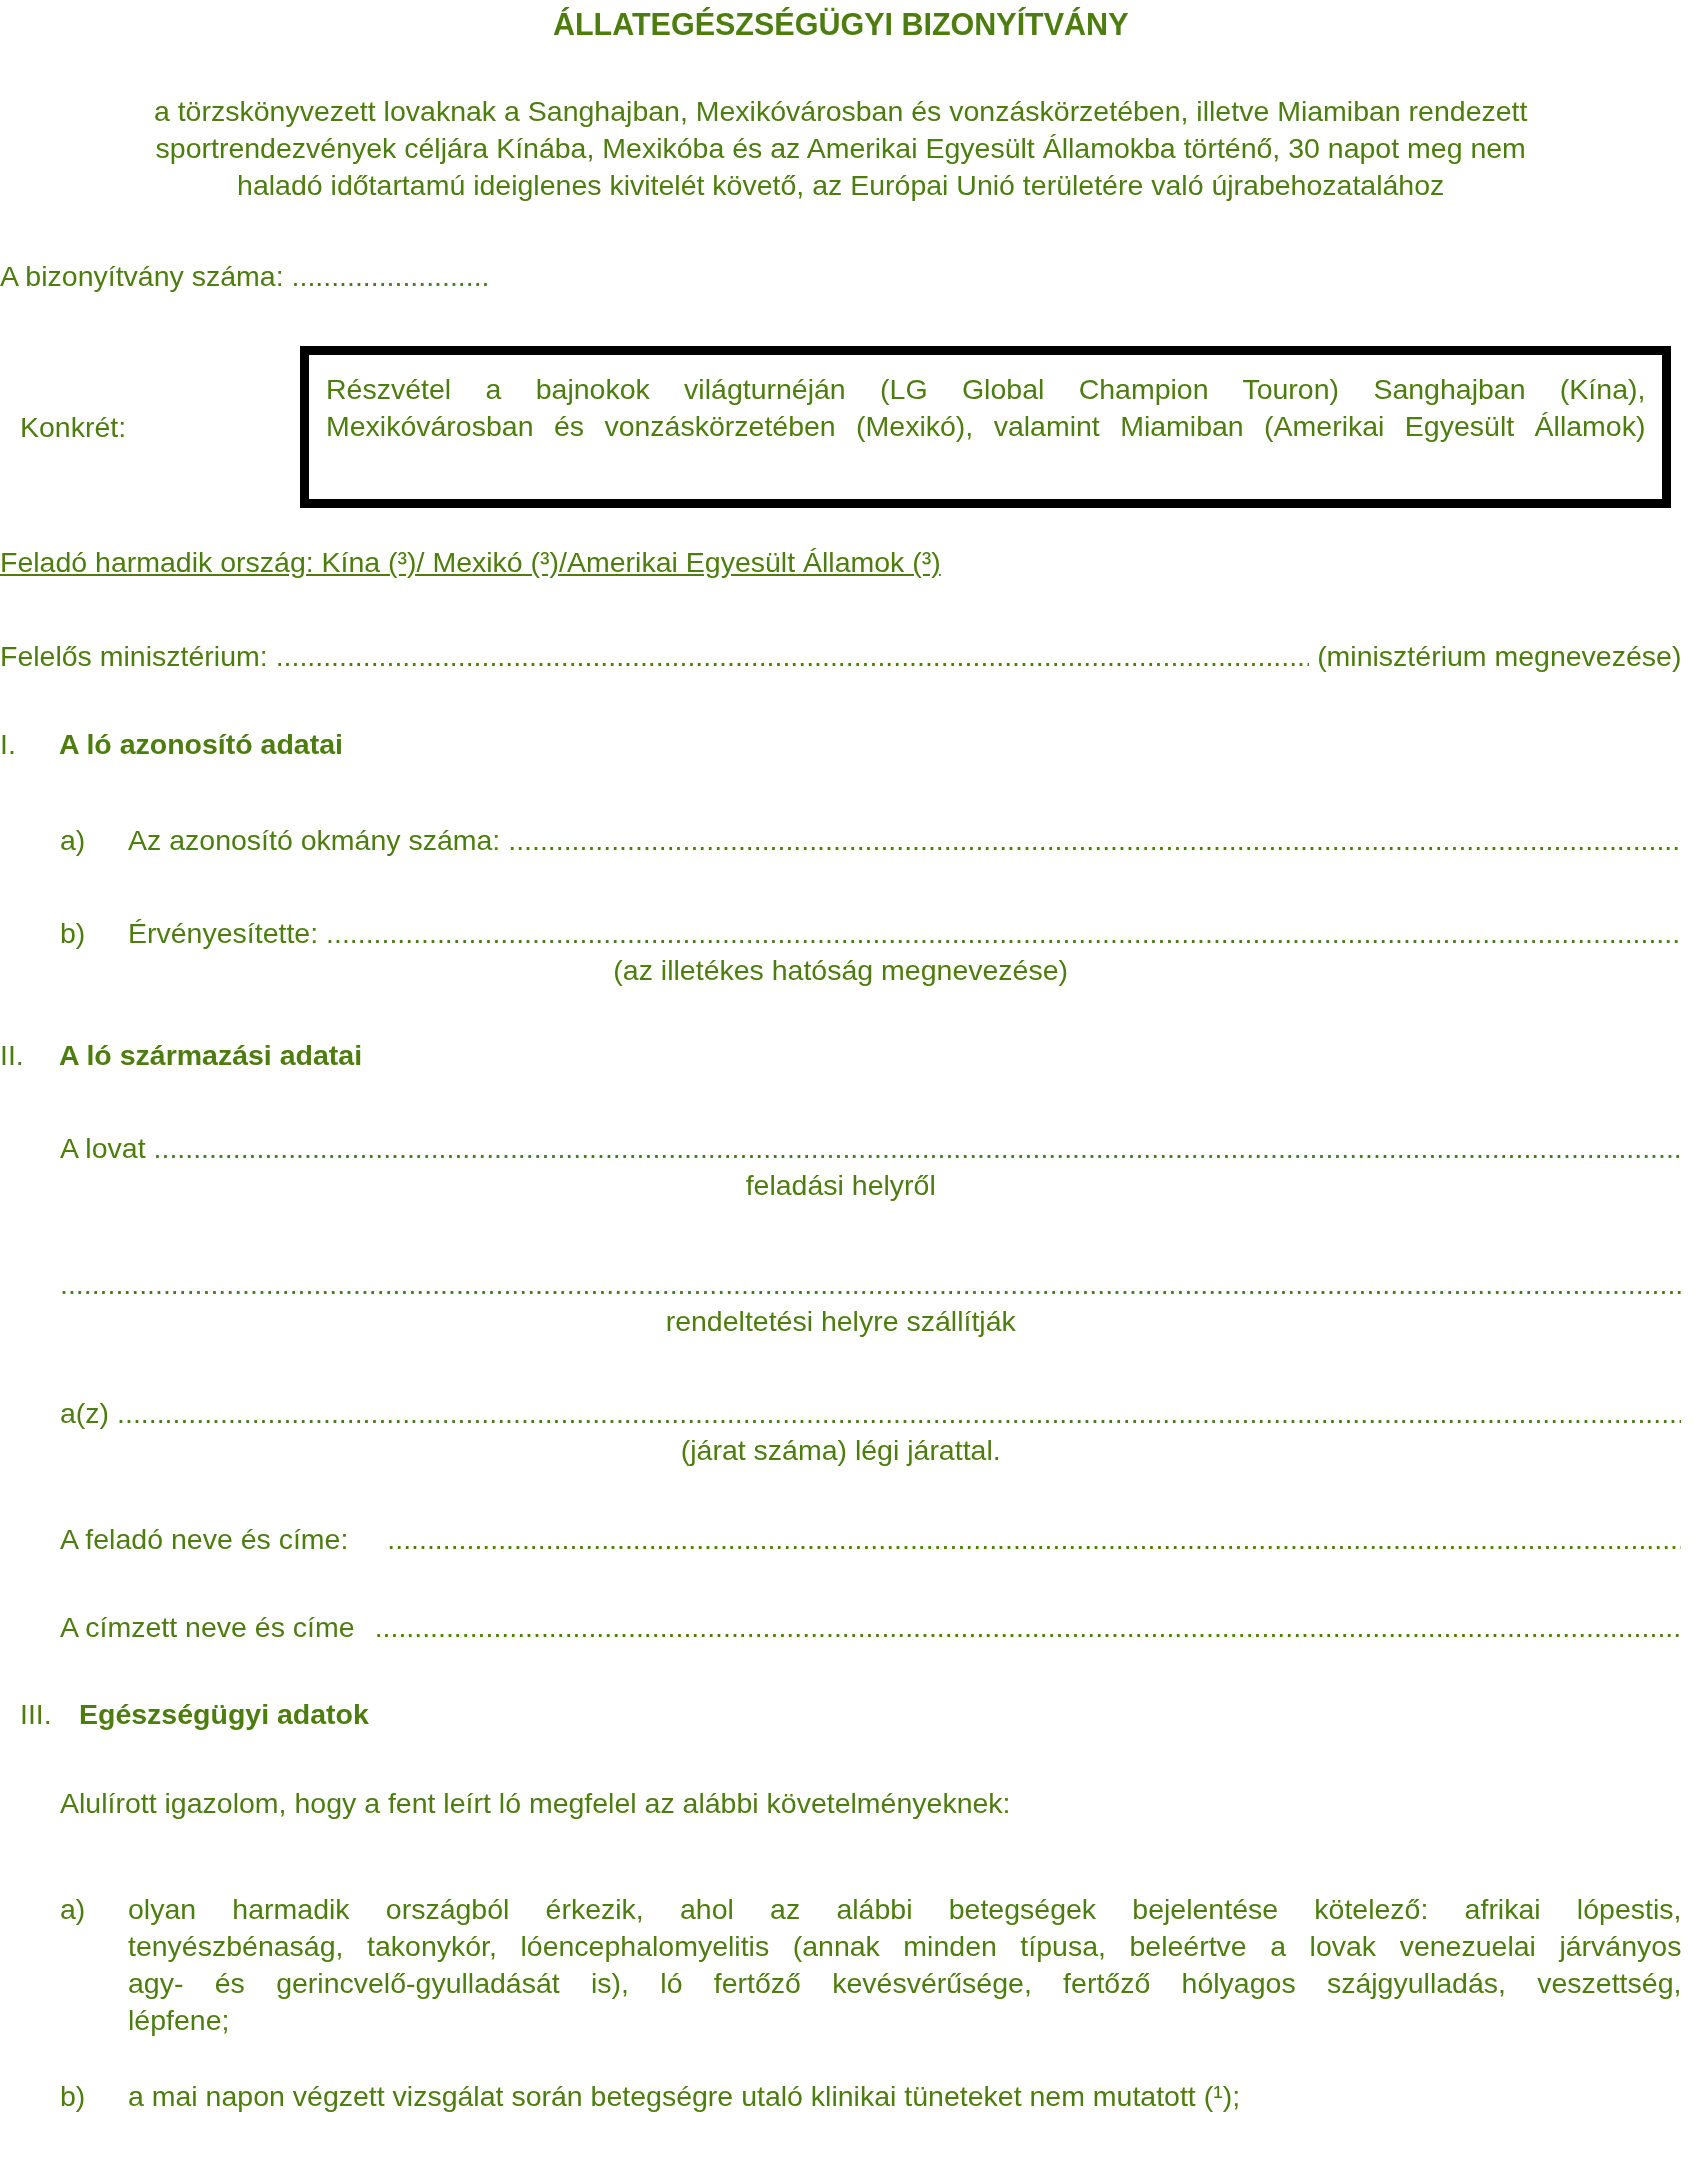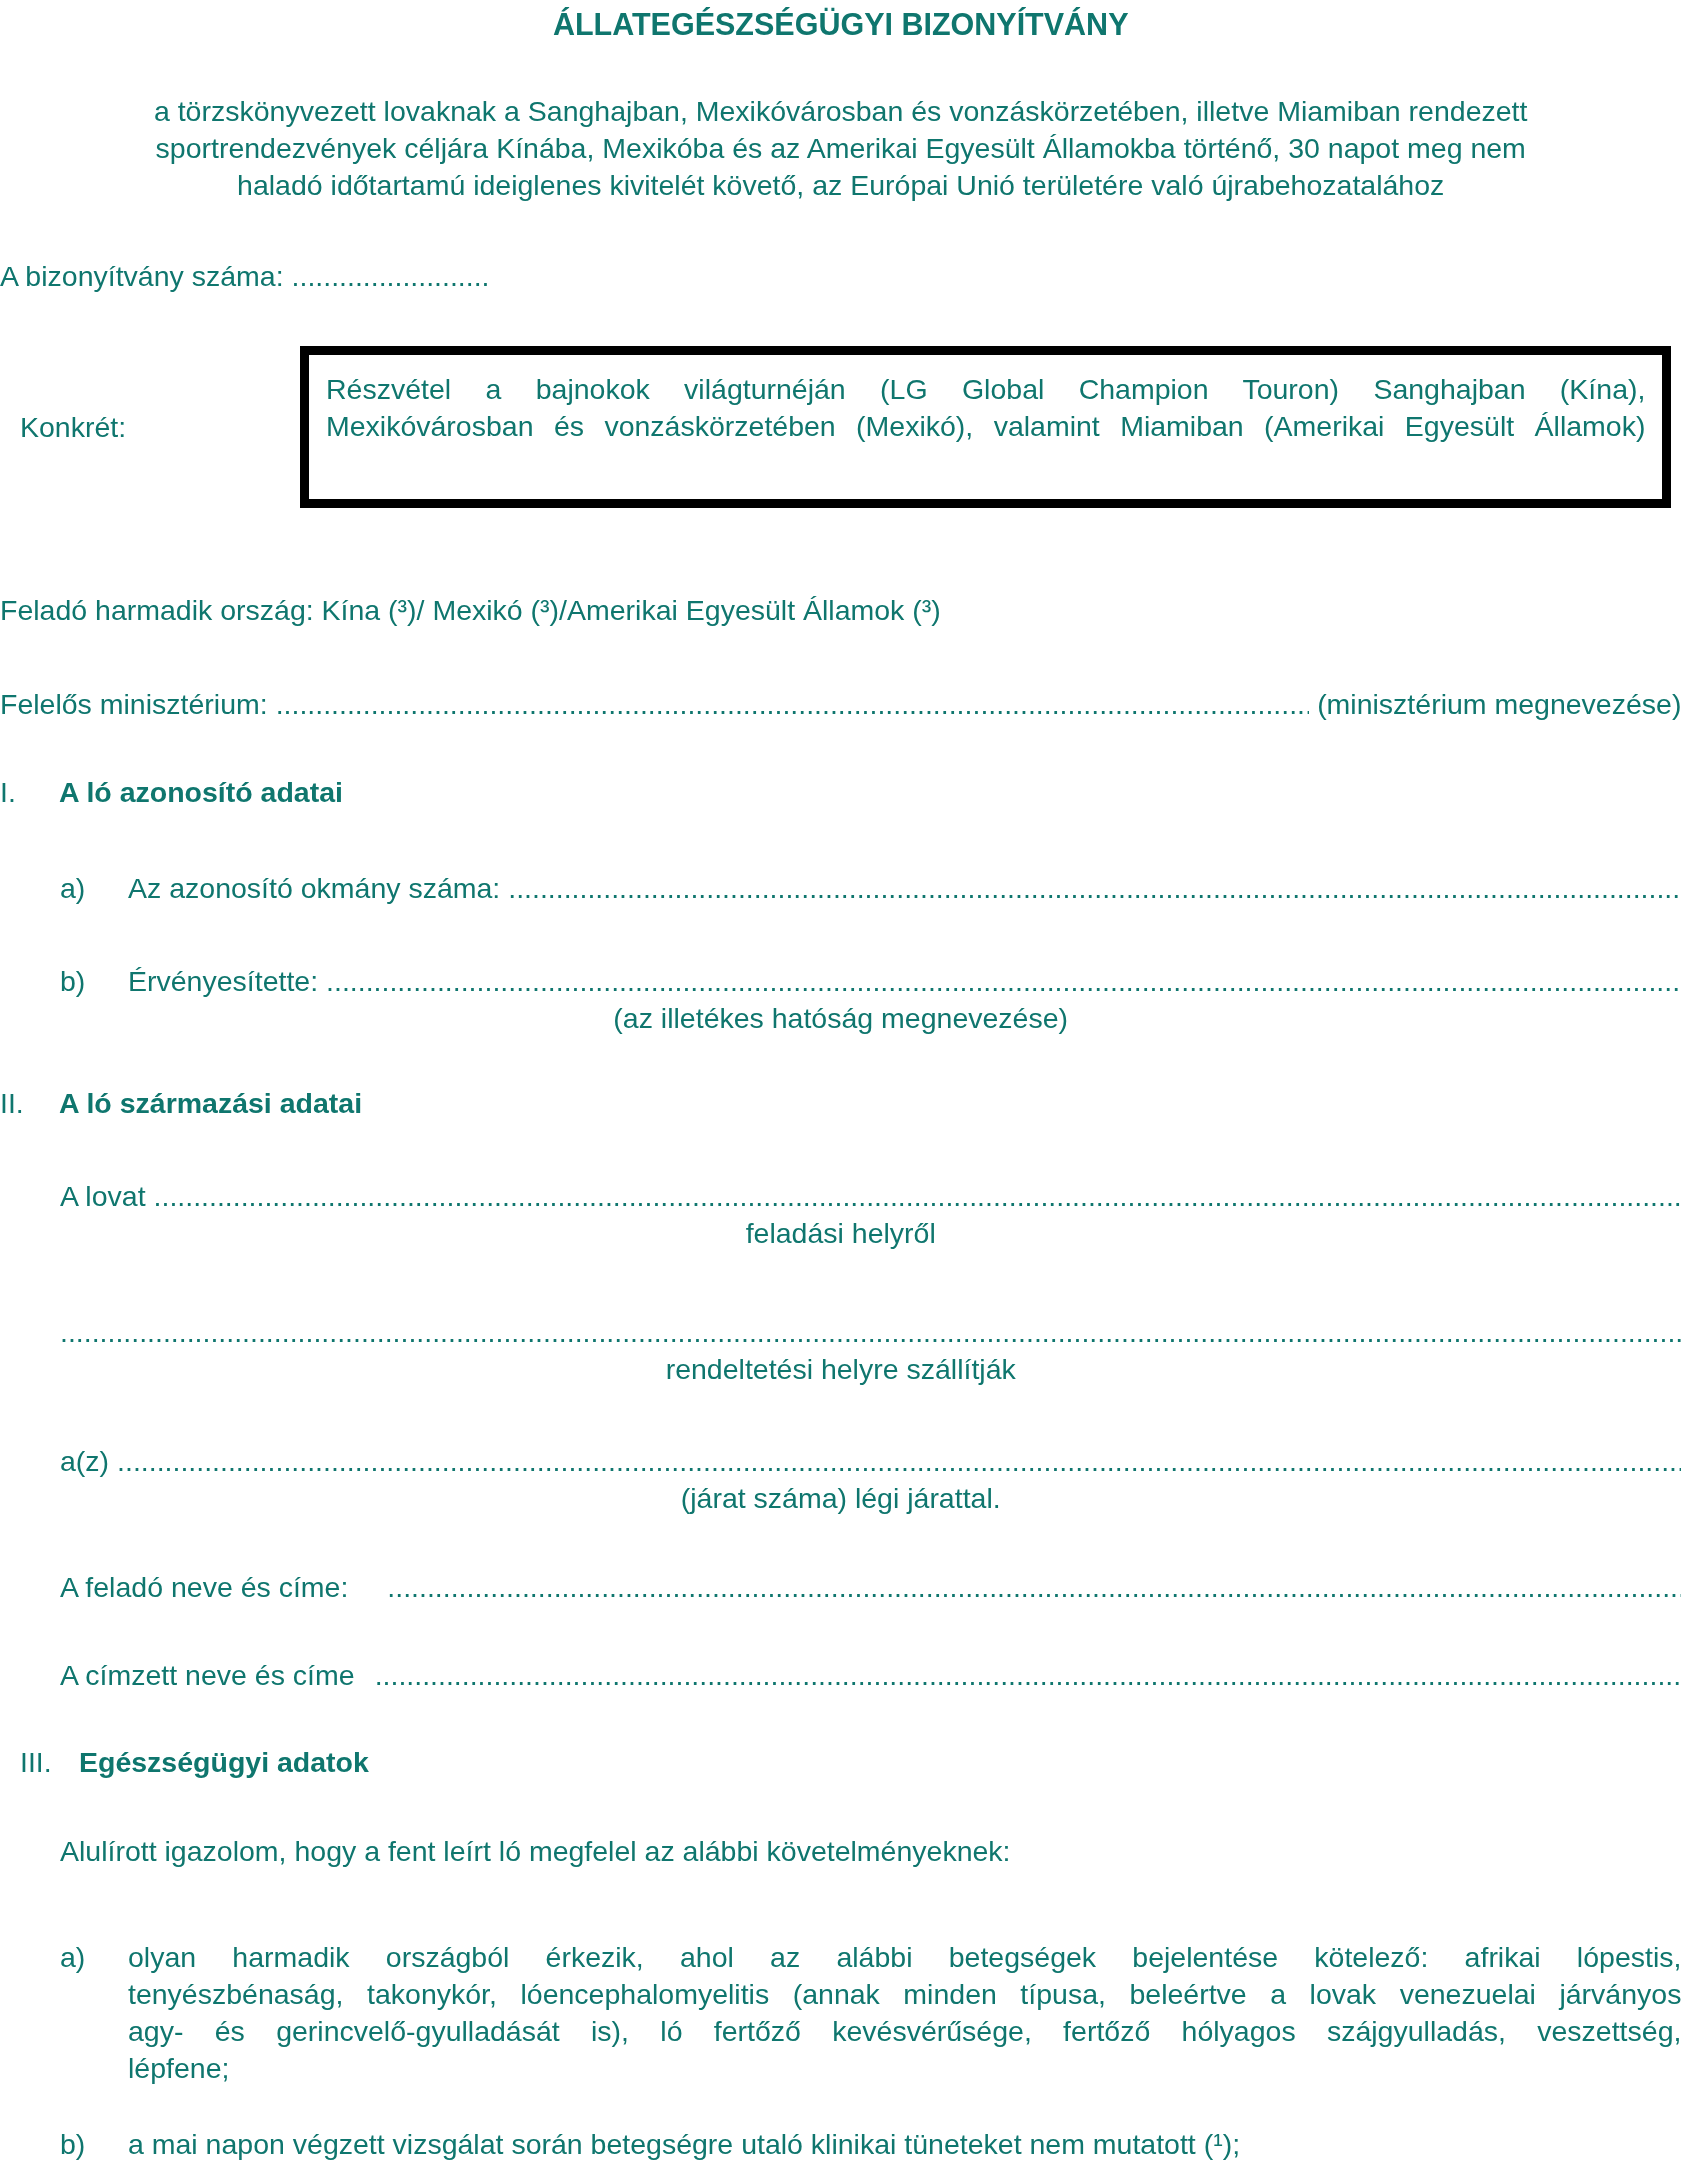--- a/index.html
+++ b/index.html
@@ -1,19 +1,19 @@
 <!DOCTYPE html>
 <html style="font-size:10.6px"><head>
 <meta charset="utf-8">
 <style>
   html,body { margin:0; padding:0; background:#ffffff; }
   .page {
     position:relative;
     width:1696px; height:2183px;
-    background:#ffffff; color:#0f766e;
+    background:#ffffff; color:#4d7c0f;
     font-family:"Liberation Sans", sans-serif;
     font-size:28.5px; line-height:37px;
     overflow:hidden; box-sizing:border-box;
   }
   .content {
     display:flex; flex-direction:column;
     width:100%; height:100%;
     box-sizing:border-box;
     padding:0 14.6px 0 0;
   }
@@ -29,21 +29,21 @@
   .konkret-label { flex:none; width:300px; padding-left:20px; box-sizing:border-box; }
   .konkret-box {
     flex:1 1 0; min-width:0;
     margin-right:10px;
     border:9.3px solid #000000;
     padding:16px 17px 54px 17px;
     box-sizing:border-box;
   }
   .just { text-align:justify; text-align-last:justify; text-justify:inter-word; }
 
-  .sender-row { margin-top:84px; }
+  .sender-row { margin-top:36px;text-decoration:underline; }
   .ministry-row { margin-top:57px;text-align:right; }
   .right-hint { flex:none; padding-left:8px; white-space:nowrap; }
 
   .sec { display:flex; align-items:baseline; }
   .sec-1 { margin-top:51px; }
   .sec-2 { margin-top:48px; }
   .sec-3 { margin-top:50px;margin-left:20px; }
   .numeral { flex:none; width:59px; }
   .sec-title { font-weight:bold; }
 

